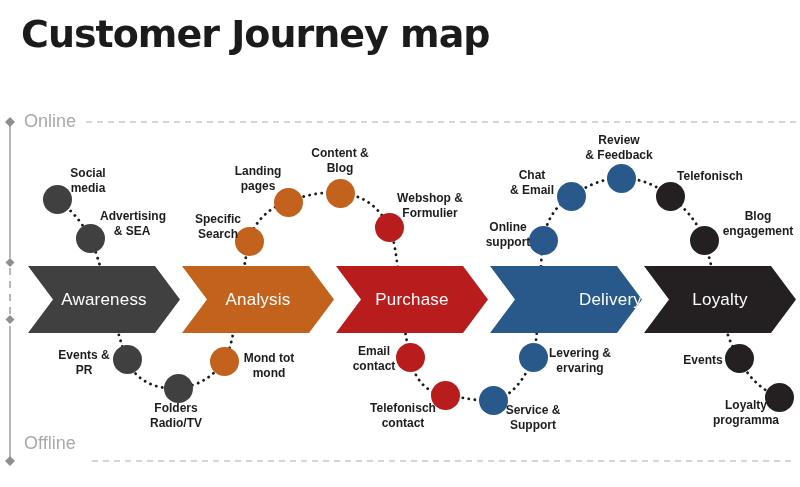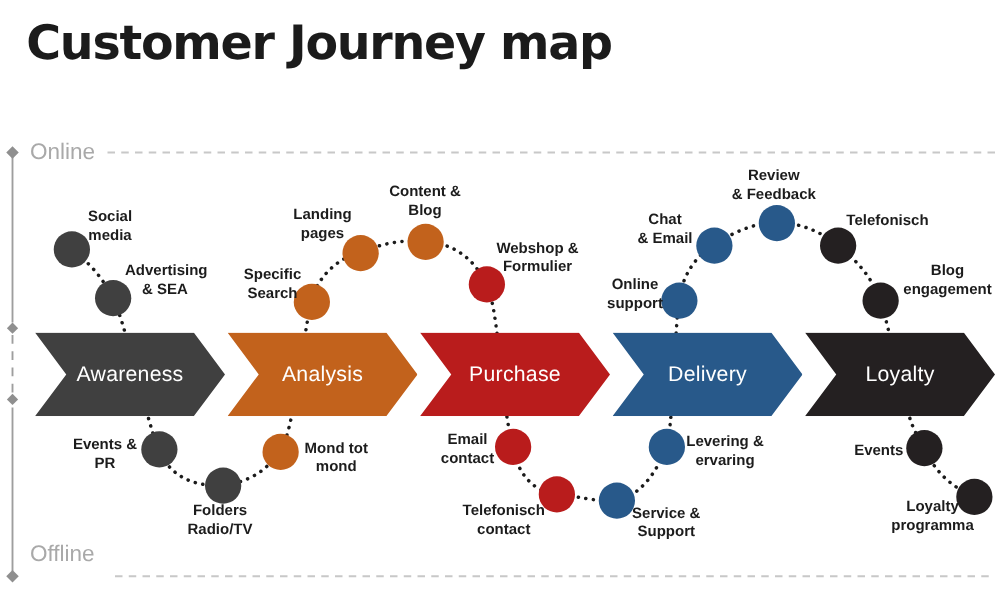--- a/index.html
+++ b/index.html
@@ -10,21 +10,21 @@
          letter-spacing:-1px;color:#1b1b1b;}
   .lane-label{position:absolute;z-index:5;font-size:18px;color:#a9a9a9;}
   #online-label{left:24px;top:111px;}
   #offline-label{left:24px;top:433px;}
   #bg-svg{position:absolute;left:0;top:0;z-index:1;}
   .arrow{position:absolute;top:266px;width:152px;height:67px;z-index:2;
          display:flex;align-items:center;justify-content:center;
          clip-path:polygon(0% 0%, calc(100% - 25px) 0%, 100% 50%, calc(100% - 25px) 100%, 0% 100%, 25px 50%);}
   .arrow span{color:#fff;font-size:17px;font-weight:400;letter-spacing:.2px;}
   .c-red{background:#404040;}  .c-orange{background:#C2621C;}
-  .c-green{background:#b91c1c;}.c-blue{background:#28598A;}  .c-black{background:#242021;}
+  .c-green{background:#b91c1c;}.c-blue{background:#28598A;justify-content:flex-end;}  .c-black{background:#242021;}
   .node{position:absolute;width:29px;height:29px;border-radius:50%;z-index:3;}
   .nlabel{position:absolute;z-index:4;font-size:12px;font-weight:700;line-height:1.25;
           color:#1c1c1c;text-align:center;white-space:pre-line;}
 </style>
 </head>
 <body>
 
 <div id="canvas">
 
   <div id="title">Customer Journey map</div>

